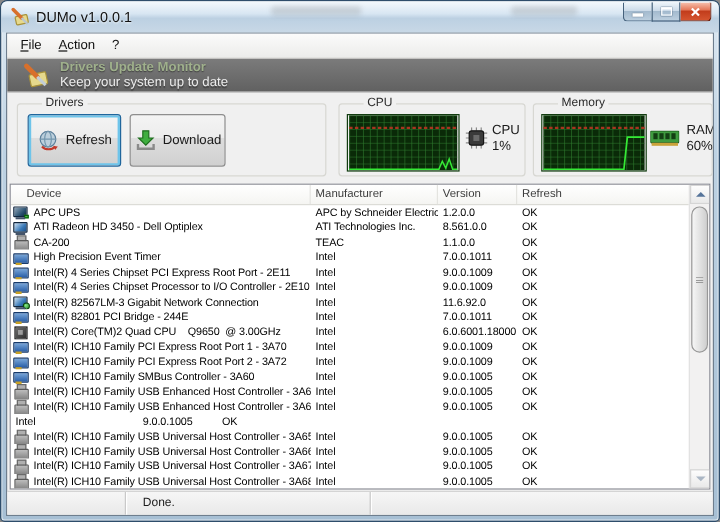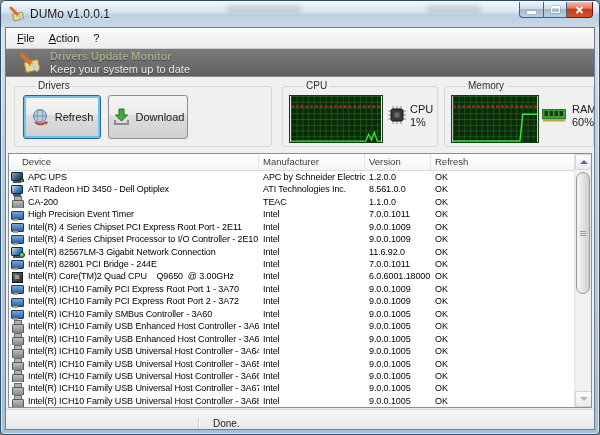--- a/index.html
+++ b/index.html
@@ -113,22 +113,22 @@
   .sb-btn.up { top:0; } .sb-btn.down { bottom:0; }
   .arr-up { width:0; height:0; border-left:4px solid transparent; border-right:4px solid transparent; border-bottom:4px solid #56749a; }
   .arr-down { width:0; height:0; border-left:4px solid transparent; border-right:4px solid transparent; border-top:4px solid #aab6c4; }
   .sb-thumb { position:absolute; left:1px; top:18px; width:14px; height:122px; border-radius:8px;
     background:linear-gradient(90deg,#f6f6f6,#cfcfcf); border:1px solid #979797;
     display:flex; align-items:center; justify-content:center; }
   .grip { width:6px; height:5px;
     background:repeating-linear-gradient(180deg,#9a9a9a 0 1px,transparent 1px 2px); }
 
   
-  .statusbar { margin-top:auto; height:20px; display:flex; align-items:center;
-    background:linear-gradient(180deg,#f6f6f6,#e9e9e9); border-top:1px solid #d4d4d4; font-size:10px; color:#1c1c1c;flex-direction:column; }
+  .statusbar { margin-top:auto; height:20px; display:flex; align-items:flex-end;
+    background:linear-gradient(180deg,#f6f6f6,#e9e9e9); border-top:1px solid #d4d4d4; font-size:10px; color:#1c1c1c; }
   .pane { height:100%; display:flex; align-items:center; }
   .pane.p1 { width:98px; }
   .pane.p2 { width:204px; padding-left:14px; border-left:1px solid #c9c9c9; box-shadow:inset 1px 0 0 #fff; }
   .pane.p3 { flex:1; border-left:1px solid #c9c9c9; box-shadow:inset 1px 0 0 #fff; }
 </style>
 </head>
 <body>
 
 <div class="window">
 
@@ -406,24 +406,20 @@
     <div class="cell c-device">
       <span class="row-icon ic-usb"></span>
       <span class="dev-text">Intel(R) ICH10 Family USB Enhanced Host Controller - 3A6C</span>
     </div>
     <div class="cell c-manu">Intel</div>
     <div class="cell c-ver">9.0.0.1005</div>
     <div class="cell c-status">OK</div>
   </div>
 
   <div class="trow">
-    <div class="cell c-device">
-      <span class="row-icon ic-usb"></span>
-      <span class="dev-text">Intel(R) ICH10 Family USB Universal Host Controller - 3A64</span>
-    </div>
     <div class="cell c-manu">Intel</div>
     <div class="cell c-ver">9.0.0.1005</div>
     <div class="cell c-status">OK</div>
   </div>
 
   <div class="trow">
     <div class="cell c-device">
       <span class="row-icon ic-usb"></span>
       <span class="dev-text">Intel(R) ICH10 Family USB Universal Host Controller - 3A65</span>
     </div>

